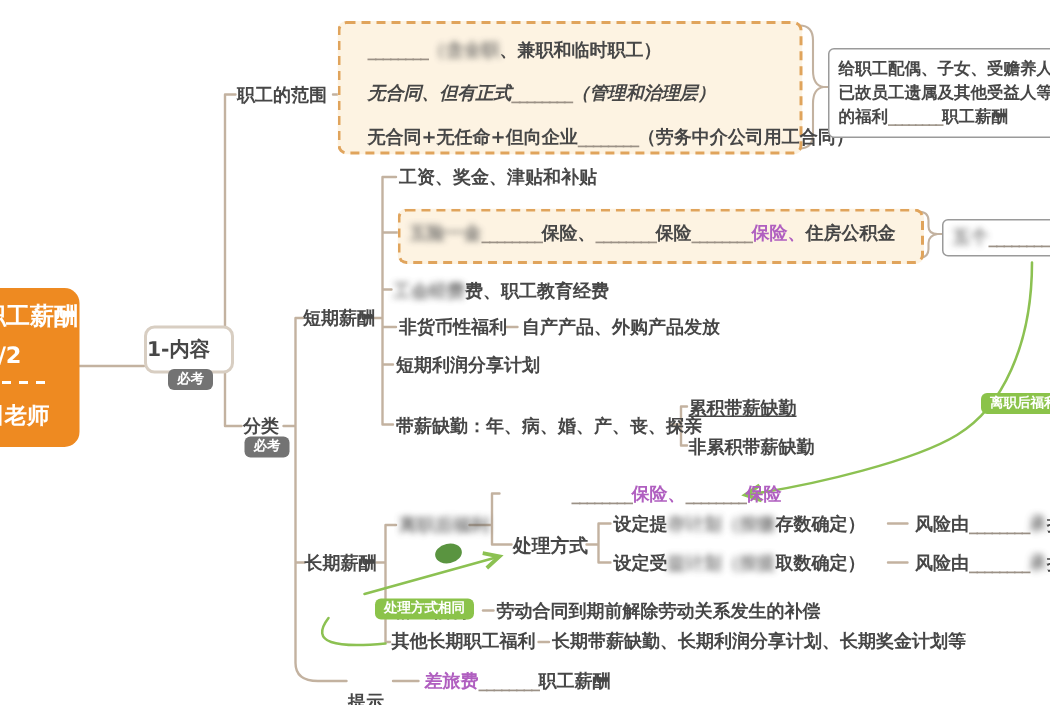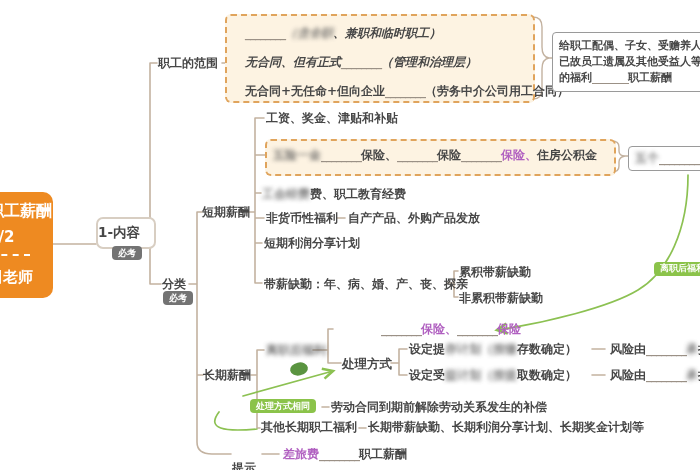--- a/index.html
+++ b/index.html
@@ -90,21 +90,21 @@
   <div class="rn">田老师</div>
 </div>
 
 <div class="centerbox">
   <span>1-内容</span>
 </div>
 <span class="badge badge-teal" style="left:112px;top:246px;">必考</span>
 
 <div class="node" style="left:158px;top:56px;"><span>职工的范围</span></div>
 <div class="dashedbox" style="left:225px;top:14px;width:306px;height:85px;"></div>
-<div class="node" style="left:245px;top:26px;font-style:italic;">
+<div class="node" style="left:245px;top:26px;">
   <span class="blank">________</span><span class="red">（含全职</span><span>、兼职和临时职工）</span>
 </div>
 <div class="node" style="left:245px;top:55px;font-style:italic;">
   <span>无合同、但有正式</span><span class="blank">________</span><span>（管理和治理层）</span>
 </div>
 <div class="node" style="left:245px;top:84px;">
   <span>无合同+无任命+但向企业</span><span class="blank">________</span><span>（劳务中介公司用工合同）</span>
 </div>
 <div class="notebox" style="left:552px;top:32px;width:143px;height:48px;">
   <div>给职工配偶、子女、受赡养人、</div>
@@ -126,21 +126,21 @@
   <span class="red">五个</span><span class="blank">________</span>
 </div>
 
 <div class="node" style="left:262px;top:187px;">
   <span class="red">工会经费</span><span>费、职工教育经费</span>
 </div>
 <div class="node" style="left:266px;top:211px;"><span>非货币性福利</span></div>
 <div class="node" style="left:348px;top:211px;"><span>自产产品、外购产品发放</span></div>
 <div class="node" style="left:264px;top:236px;"><span>短期利润分享计划</span></div>
 <div class="node" style="left:264px;top:277px;"><span>带薪缺勤：年、病、婚、产、丧、探亲</span></div>
-<div class="node" style="left:459px;top:265px;"><span>累积带薪缺勤</span></div>
+<div class="node" style="left:459px;top:265px;text-decoration:underline;"><span>累积带薪缺勤</span></div>
 <div class="node" style="left:459px;top:291px;"><span>非累积带薪缺勤</span></div>
 
 <div class="node" style="left:203px;top:368px;"><span>长期薪酬</span></div>
 <div class="node" style="left:333px;top:322px;margin-left:48px;">
   <span class="blank">________</span><span class="purple">保险、</span><span class="blank">________</span><span class="purple">保险</span>
 </div>
 <div class="node red" style="left:266px;top:343px;"><span>离职后福利</span></div>
 <div class="node" style="left:342px;top:356px;font-size:12.5px;"><span>处理方式</span></div>
 
 <div class="node" style="left:409px;top:342px;">

